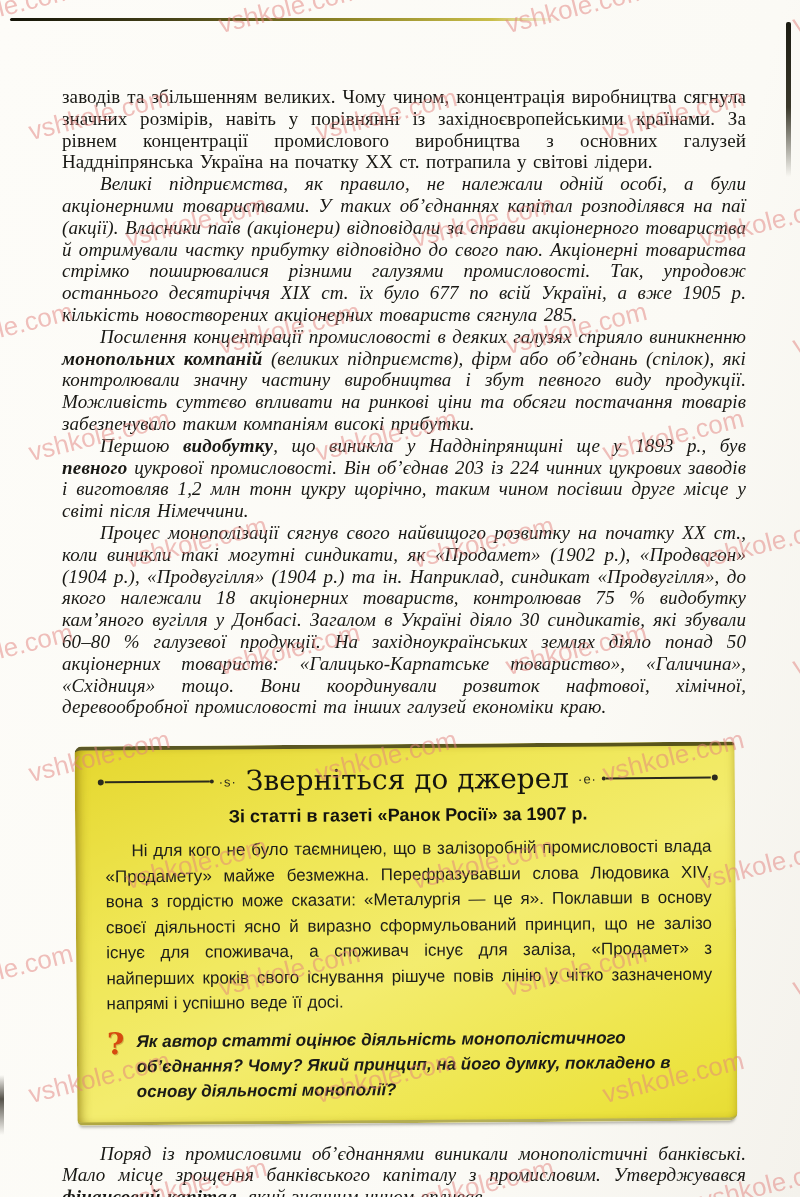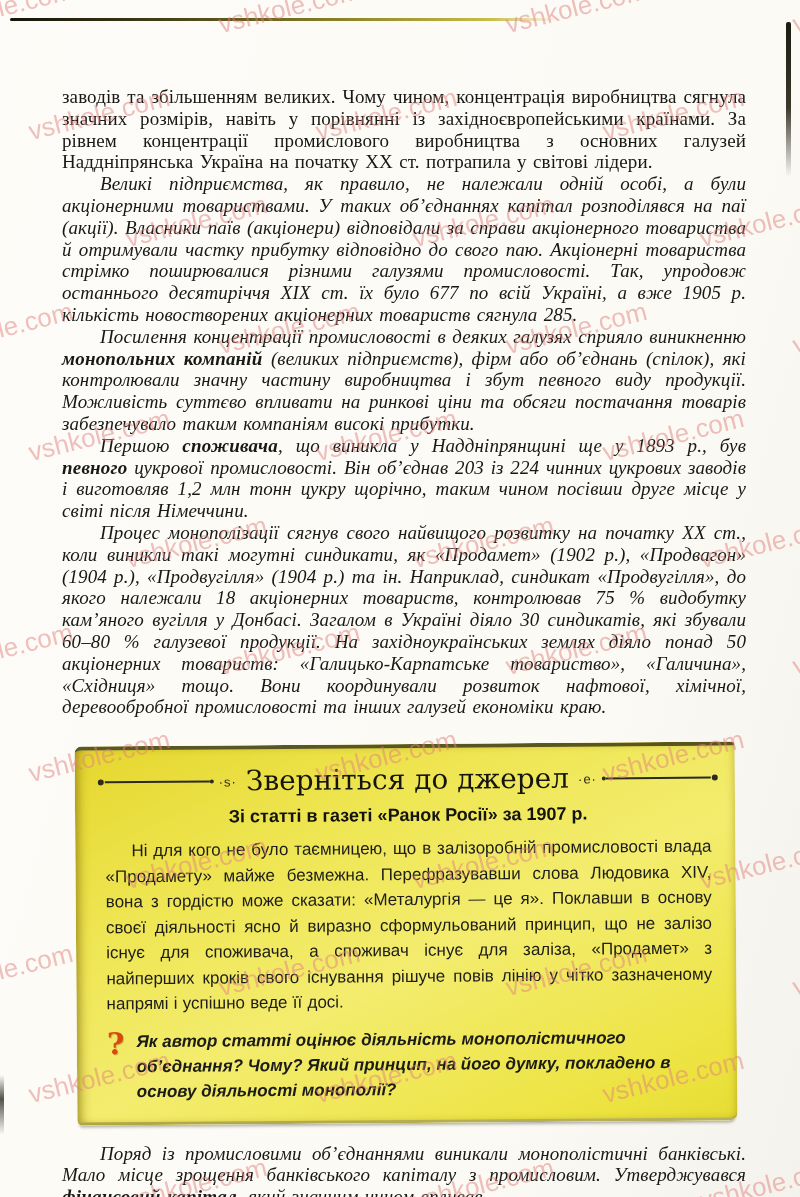--- a/index.html
+++ b/index.html
@@ -114,21 +114,21 @@
   <div class="scan-top"></div>
   <div class="scan-right"></div>
   <div class="scan-left-bottom"></div>
 
   <div class="content">
 
     <div id="paras-top">
         <p class="para">заводів та збільшенням великих. Чому чином, концентрація виробництва сягнула значних розмірів, навіть у порівнянні із західноєвропейськими країнами. За рівнем концентрації промислового виробництва з основних галузей Наддніпрянська Україна на початку XX ст. потрапила у світові лідери.</p>
         <p class="para indent">Великі підприємства, як правило, не належали одній особі, а були акціонерними товариствами. У таких об’єднаннях капітал розподілявся на паї (акції). Власники паїв (акціонери) відповідали за справи акціонерного товариства й отримували частку прибутку відповідно до свого паю. Акціонерні товариства стрімко поширювалися різними галузями промисловості. Так, упродовж останнього десятиріччя XIX ст. їх було 677 по всій Україні, а вже 1905 р. кількість новостворених акціонерних товариств сягнула 285.</p>
         <p class="para indent">Посилення концентрації промисловості в деяких галузях сприяло виникненню <b>монопольних компаній</b> (великих підприємств), фірм або об’єднань (спілок), які контролювали значну частину виробництва і збут певного виду продукції. Можливість суттєво впливати на ринкові ціни та обсяги постачання товарів забезпечувало таким компаніям високі прибутки.</p>
-        <p class="para indent">Першою <b>споживача</b>, що виникла у Наддніпрянщині ще у 1893 р., був <b>певного</b> цукрової промисловості. Він об’єднав 203 із 224 чинних цукрових заводів і виготовляв 1,2 млн тонн цукру щорічно, таким чином посівши друге місце у світі після Німеччини.</p>
+        <p class="para indent">Першою <b>видобутку</b>, що виникла у Наддніпрянщині ще у 1893 р., був <b>певного</b> цукрової промисловості. Він об’єднав 203 із 224 чинних цукрових заводів і виготовляв 1,2 млн тонн цукру щорічно, таким чином посівши друге місце у світі після Німеччини.</p>
         <p class="para indent">Процес монополізації сягнув свого найвищого розвитку на початку XX ст., коли виникли такі могутні синдикати, як «Продамет» (1902 р.), «Продвагон» (1904 р.), «Продвугілля» (1904 р.) та ін. Наприклад, синдикат «Продвугілля», до якого належали 18 акціонерних товариств, контролював 75 % видобутку кам’яного вугілля у Донбасі. Загалом в Україні діяло 30 синдикатів, які збували 60–80 % галузевої продукції. На західноукраїнських землях діяло понад 50 акціонерних товариств: «Галицько-Карпатське товариство», «Галичина», «Східниця» тощо. Вони координували розвиток нафтової, хімічної, деревообробної промисловості та інших галузей економіки краю.</p>
       </div>
 
     <div class="source-box">
       <div class="box-header">
         <span class="rule l"></span>
         <span class="orn">·s·</span>
         <span class="box-title">Зверніться до джерел</span>
         <span class="orn">·e·</span>
         <span class="rule r"></span>

